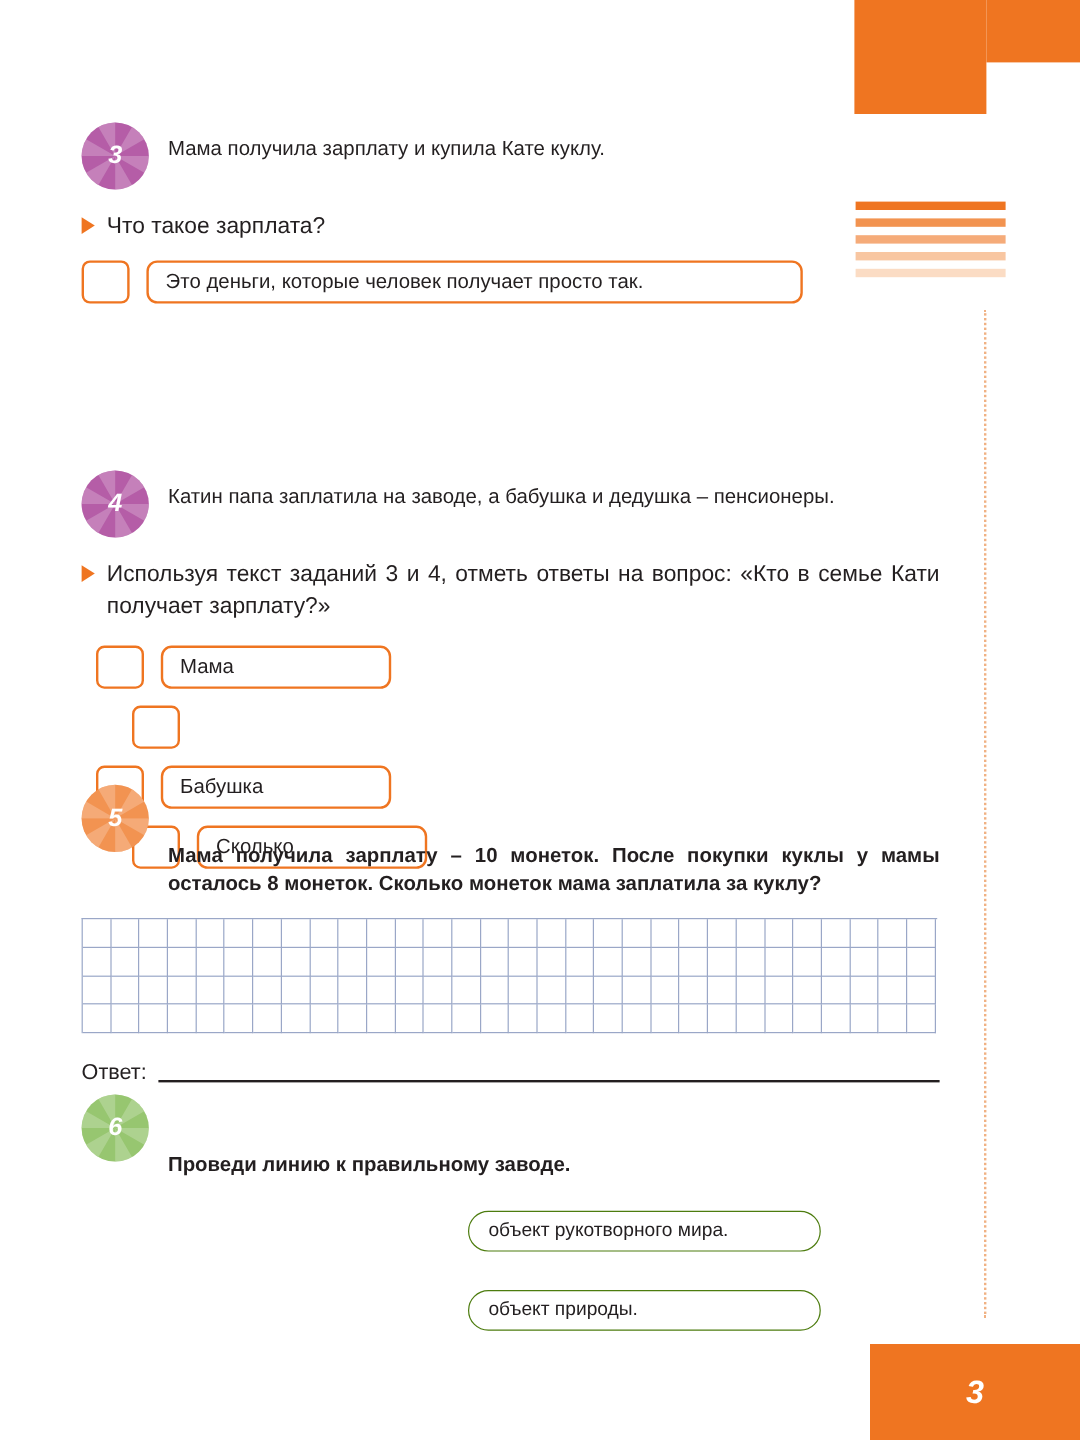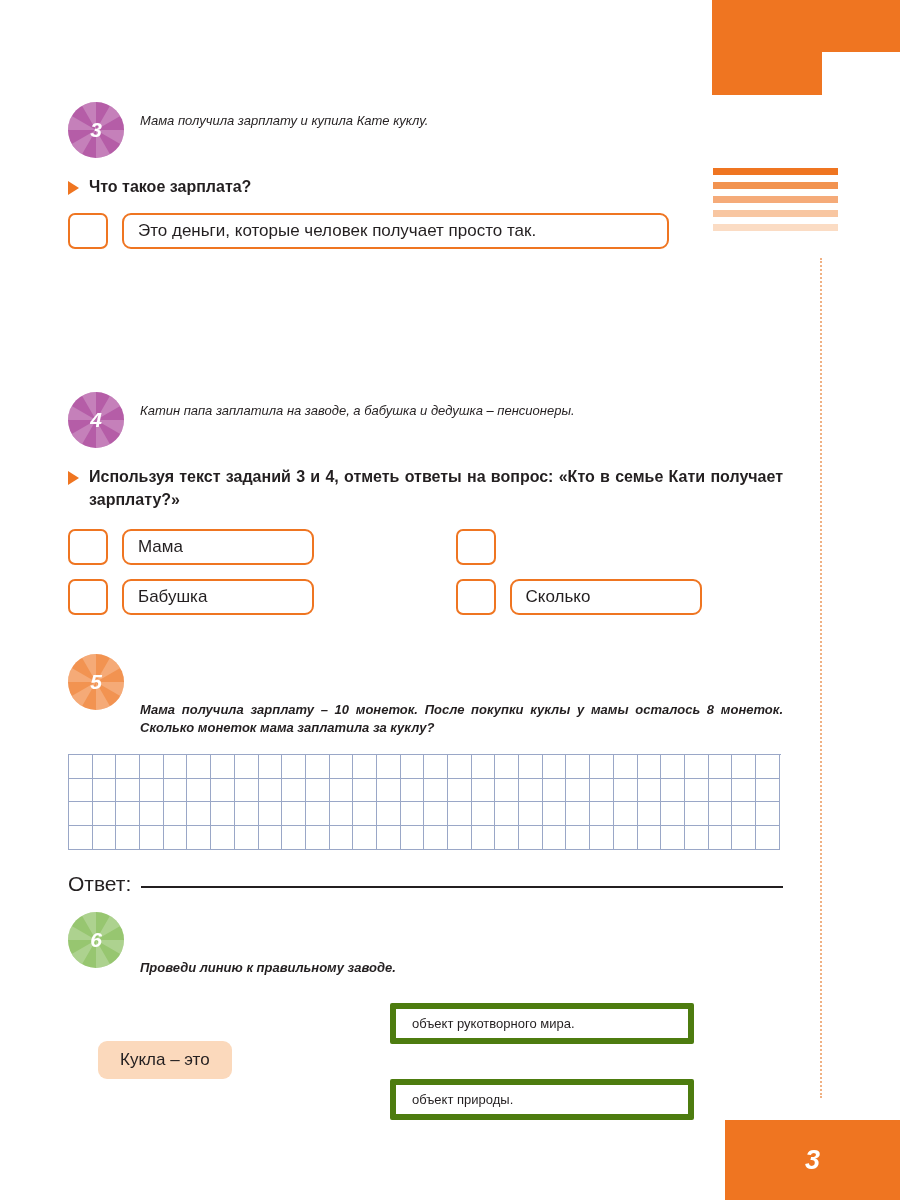--- a/index.html
+++ b/index.html
@@ -118,37 +118,36 @@
   .badge span.num {
     position: relative;
     z-index: 3;
   }
   .badge-purple { background: #a0308f; }
   .badge-orange { background: #ef7521; }
   .badge-green  { background: #7ab648; }
 
   .task-text {
     margin-left: 16px;
-    font-size: 13px;
+    font-size: 17px;
     line-height: 1.42;
     padding-top: 4px;
-    font-style: italic;
   }
   .task-text.bold {
     font-weight: bold;
     text-align: justify;
     margin-top: 37px;
   }
 
   .prompt {
     display: flex;
     align-items: flex-start;
     margin-top: 18px;
-    font-weight: bold;
-    font-size: 16px;
+    font-weight: normal;
+    font-size: 19px;
     line-height: 1.42;
   }
   .tri {
     flex: 0 0 auto;
     width: 0;
     height: 0;
     border-left: 11px solid #ef7521;
     border-top: 7px solid transparent;
     border-bottom: 7px solid transparent;
     margin-right: 10px;
@@ -185,20 +184,21 @@
   .opt-narrow { width: 160px; }
 
   .grid2 {
     display: flex;
     flex-wrap: wrap;
     margin-top: 4px;
   }
   .grid2 .cell {
     width: 50%;
     box-sizing: border-box;
+    margin-left: 12px;
   }
   .grid2 .cell:nth-child(even) .opt-row { margin-left: 30px; }
 
   
   .sq-grid {
     margin-top: 16px;
     border-top: 1px solid #9aa7c7;
     border-left: 1px solid #9aa7c7;
     width: 712px;
   }
@@ -206,23 +206,23 @@
   .sq-grid .sq {
     width: 23.7px;
     height: 23.7px;
     border-right: 1px solid #9aa7c7;
     border-bottom: 1px solid #9aa7c7;
     box-sizing: border-box;
   }
 
   .answer-line {
     display: flex;
-    align-items: flex-start;
+    align-items: center;
     margin-top: 22px;
-    font-size: 21px;
+    font-size: 18px;
   }
   .answer-line .lbl { flex: 0 0 auto; margin-right: 10px; }
   .answer-line .rule {
     flex: 1 1 auto;
     border-bottom: 2px solid #231f20;
     height: 14px;
   }
 
   
   .match-wrap {
@@ -235,29 +235,29 @@
     left: 30px;
     top: 38px;
     background: #fbd9bc;
     border-radius: 9px;
     padding: 9px 22px;
     font-size: 17px;
   }
   .pill-right {
     position: absolute;
     left: 322px;
-    border: 6px solid #4d7c0f;
-    border-radius: 2px;
+    border: 1px solid #4d7c0f;
+    border-radius: 19px;
     padding: 7px 16px;
-    font-size: 13px;
+    font-size: 16px;
     background: #ffffff;
     width: 260px;
   }
   .pill-right.r1 { top: 0px; }
-  .pill-right.r2 { top: 76px; }
+  .pill-right.r2 { top: 66px; }
 </style>
 </head>
 <body>
 
 <div class="corner-square"></div>
 <div class="corner-square-2"></div>
 
 <div class="stripes">
   <div style="background:#ef7521"></div>
   <div style="background:#f29350"></div>
@@ -504,19 +504,18 @@
         <div class="blade" style="transform:rotate(120deg)"></div>
         <div class="blade" style="transform:rotate(180deg)"></div>
         <div class="blade" style="transform:rotate(240deg)"></div>
         <div class="blade" style="transform:rotate(300deg)"></div>
         <span class="num">6</span>
       </div>
       <div class="task-text bold">Проведи линию к правильному заводе.</div>
     </div>
 
     <div class="match-wrap">
-      <div class="pill-left">Кукла – это</div>
       <div class="pill-right r1">объект рукотворного мира.</div>
       <div class="pill-right r2">объект природы.</div>
     </div>
   </div>
 
 </div>
 
 </body></html>

